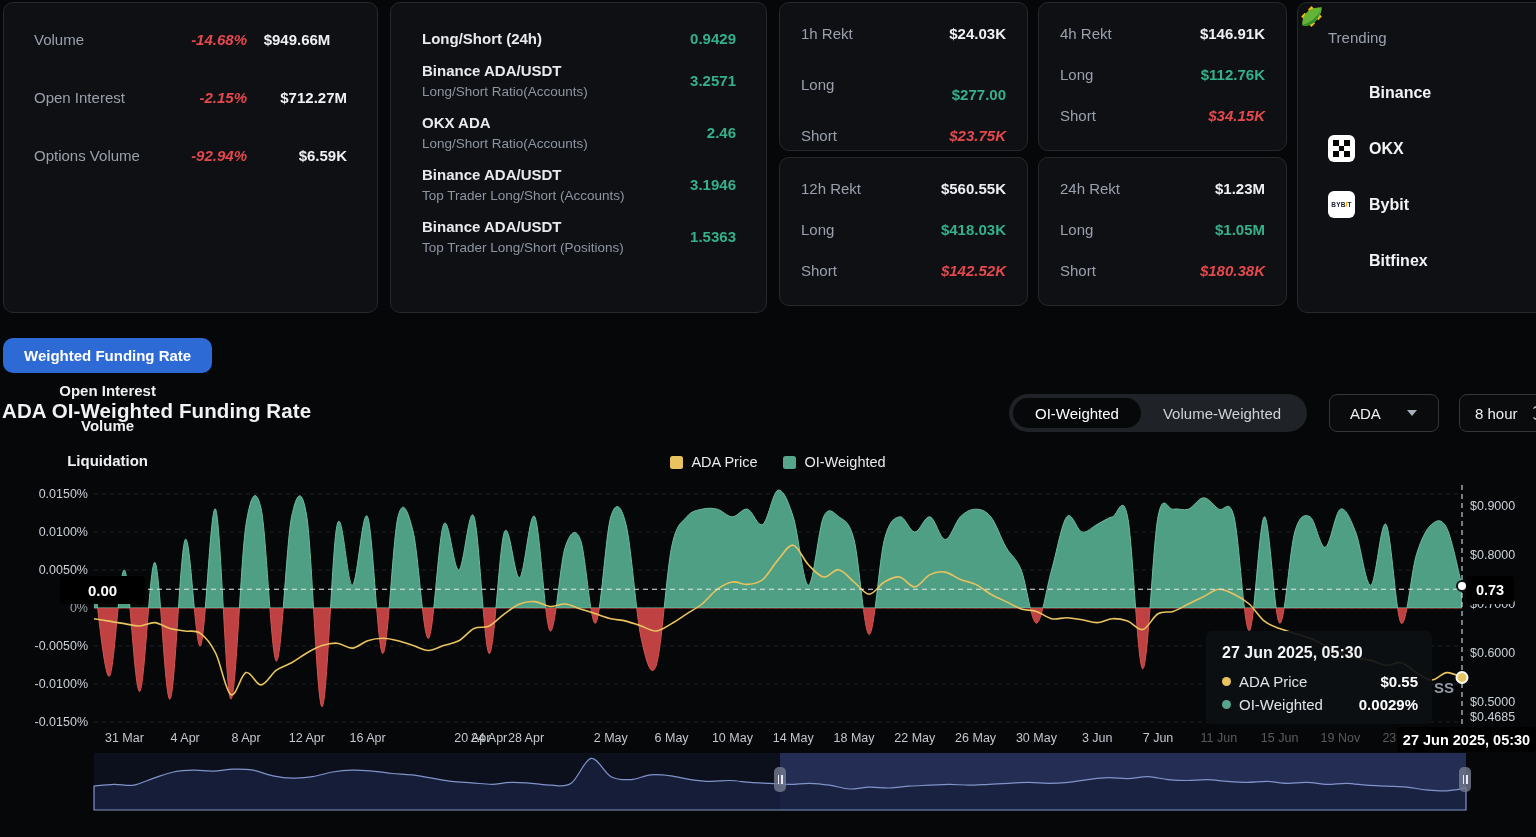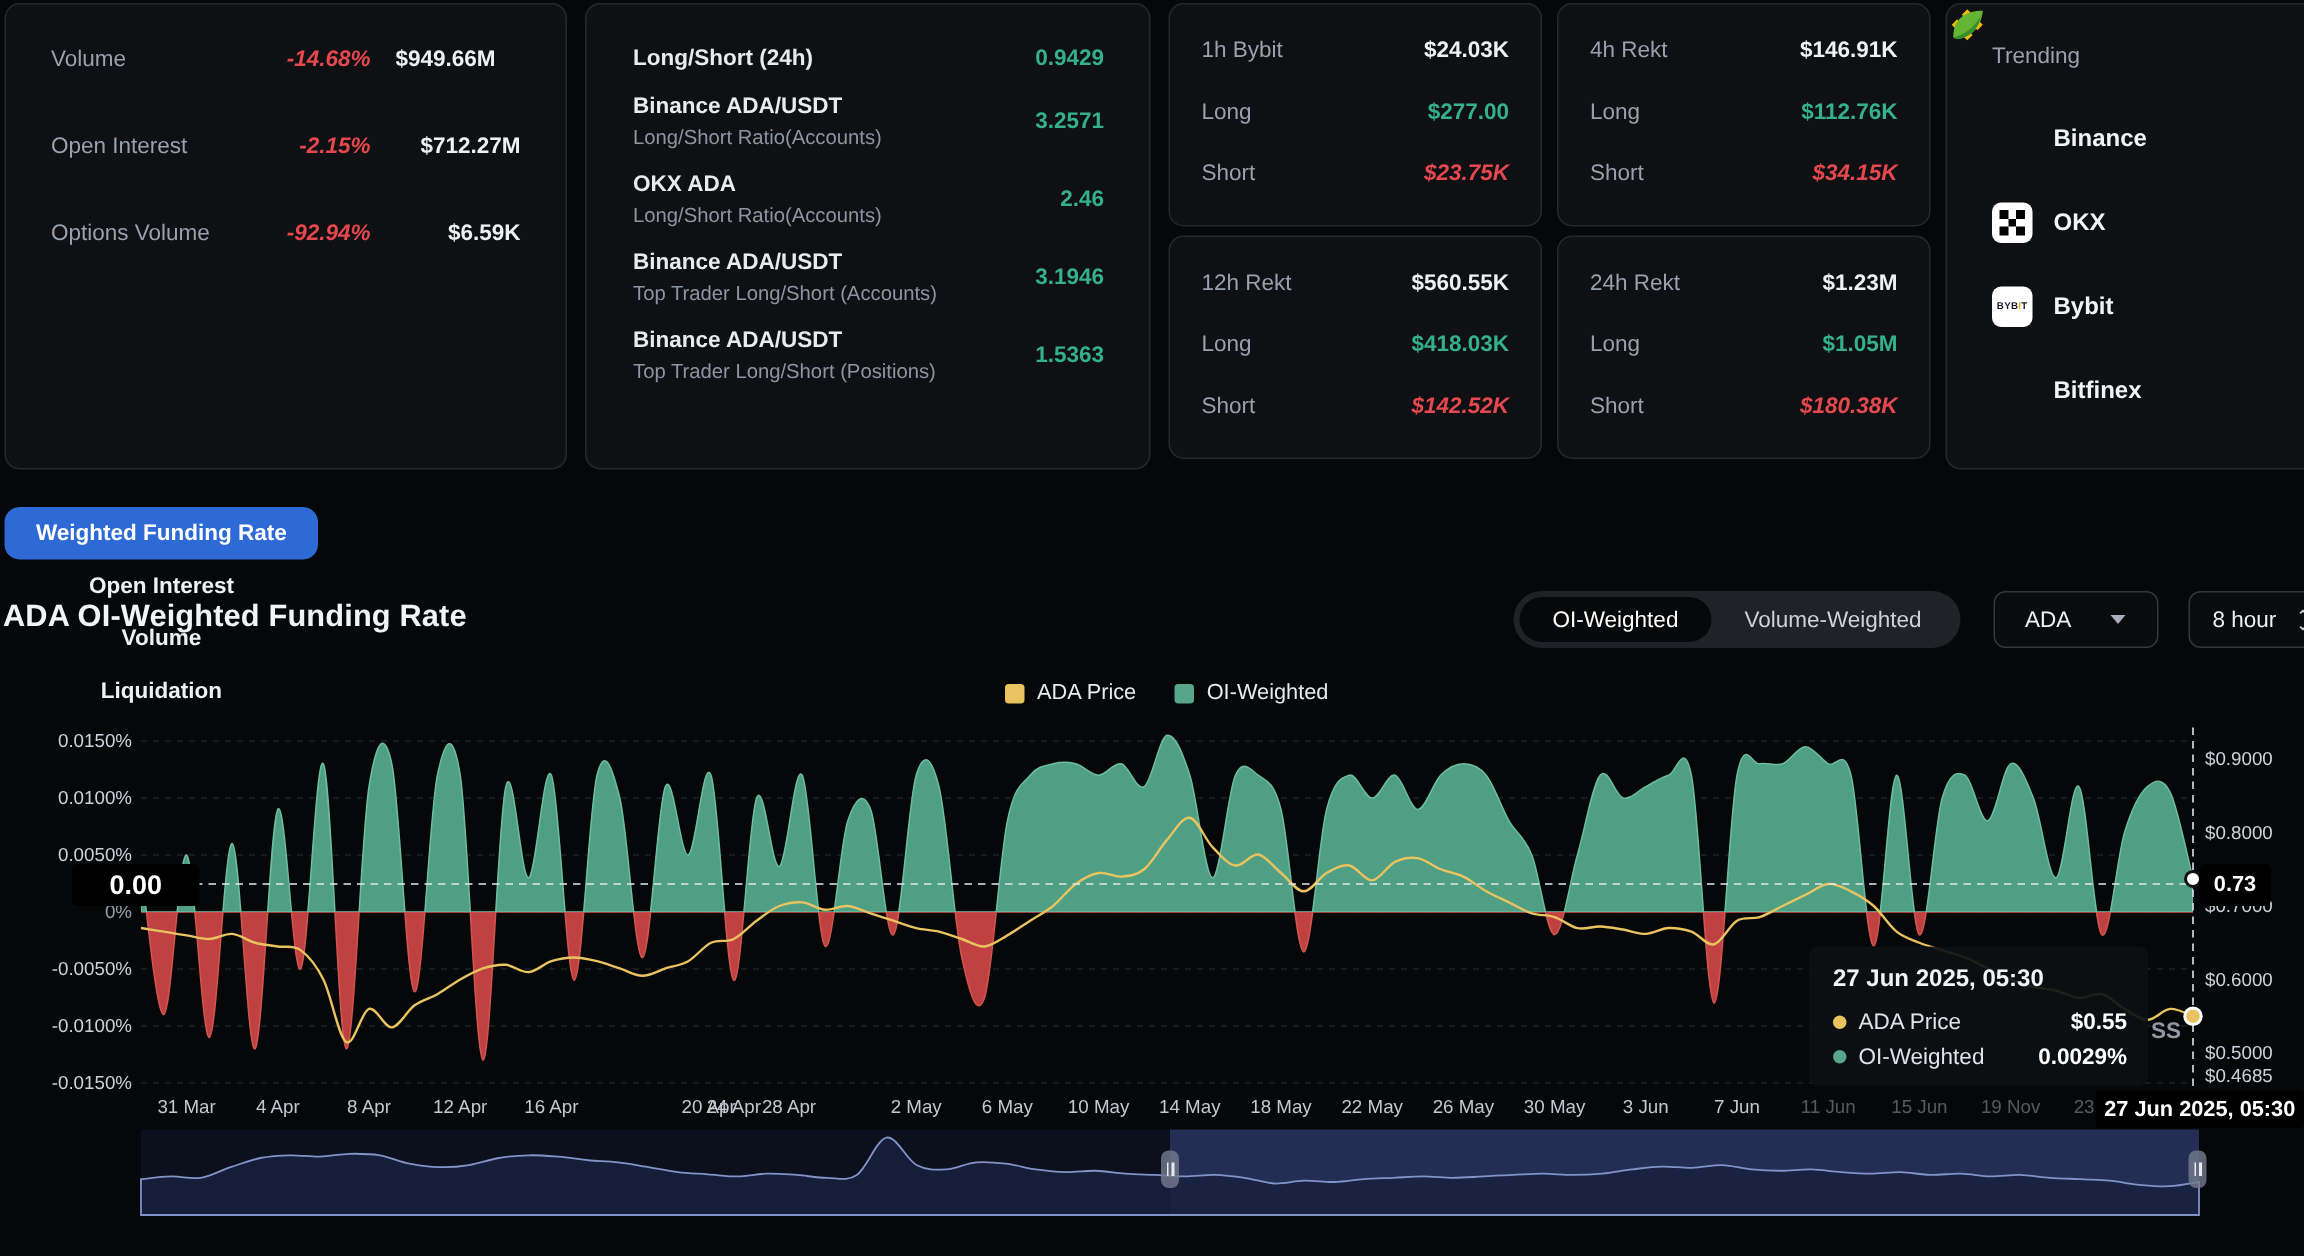--- a/index.html
+++ b/index.html
@@ -114,26 +114,26 @@
           <div class="tt">Binance ADA/USDT</div>
           <div class="sub">Top Trader Long/Short (Positions)</div>
         </div>
         <span class="val pos" style="margin-left: auto;">1.5363</span>
       </div>
     </div>
 
   <div id="rekt-grid">
       <div class="card" style="left: 779px; top: 2px; width: 249px; height: 149px; padding: 22px 21px 0px; display: flex; flex-direction: column; gap: 24px;">
         <div class="stat-row">
-          <span class="lbl">1h Bybit</span>
+          <span class="lbl">1h Rekt</span>
           <span class="val " style="margin-left: auto;">$24.03K</span>
         </div>
         <div class="stat-row">
           <span class="lbl">Long</span>
-          <span class="val pos" style="margin-left: auto;">$277.00</span>
+          <span class="val pos" style="margin-left: auto; margin-top: 20px;">$277.00</span>
         </div>
         <div class="stat-row">
           <span class="lbl">Short</span>
           <span class="val neg" style="margin-left: auto;">$23.75K</span>
         </div>
       </div>
       <div class="card" style="left: 1038px; top: 2px; width: 249px; height: 149px; padding: 22px 21px 0px; display: flex; flex-direction: column; gap: 24px;">
         <div class="stat-row">
           <span class="lbl">4h Rekt</span>
           <span class="val " style="margin-left: auto;">$146.91K</span>
@@ -319,21 +319,21 @@
       <div class="xtick" style="left: 975.6px;">26 May</div>
       <div class="xtick" style="left: 1036.4px;">30 May</div>
       <div class="xtick" style="left: 1097.2px;">3 Jun</div>
       <div class="xtick" style="left: 1158px;">7 Jun</div>
       <div class="xtick dim" style="left: 1218.8px;">11 Jun</div>
       <div class="xtick dim" style="left: 1279.6px;">15 Jun</div>
       <div class="xtick dim" style="left: 1340.4px;">19 Nov</div>
       <div class="xtick dim" style="left: 1401.2px;">23 Jun</div>
     </div>
 
-  <div class="badge" style="left:48px;top:576px;width:85px;height:28px;font-size:18px;text-align:right;">0.00</div>
+  <div class="badge" style="left:60px;top:576px;width:85px;height:28px;font-size:15px;text-align:right;">0.00</div>
   <div class="badge" style="left:1466px;top:576px;width:48px;height:28px;font-size:14.5px;">0.73</div>
   <div class="badge" style="left:1397px;top:727px;width:139px;height:25px;font-size:14.5px;border-radius:3px;">27 Jun 2025, 05:30</div>
 
   <div class="tooltip">
     <div class="tip-date">27 Jun 2025, 05:30</div>
     <div id="tip-rows">
         <div class="tip-row">
           <span class="tip-dot" style="background: rgb(233, 195, 95);"></span>
           <span>ADA Price</span>
           <span class="tip-val">$0.55</span>

